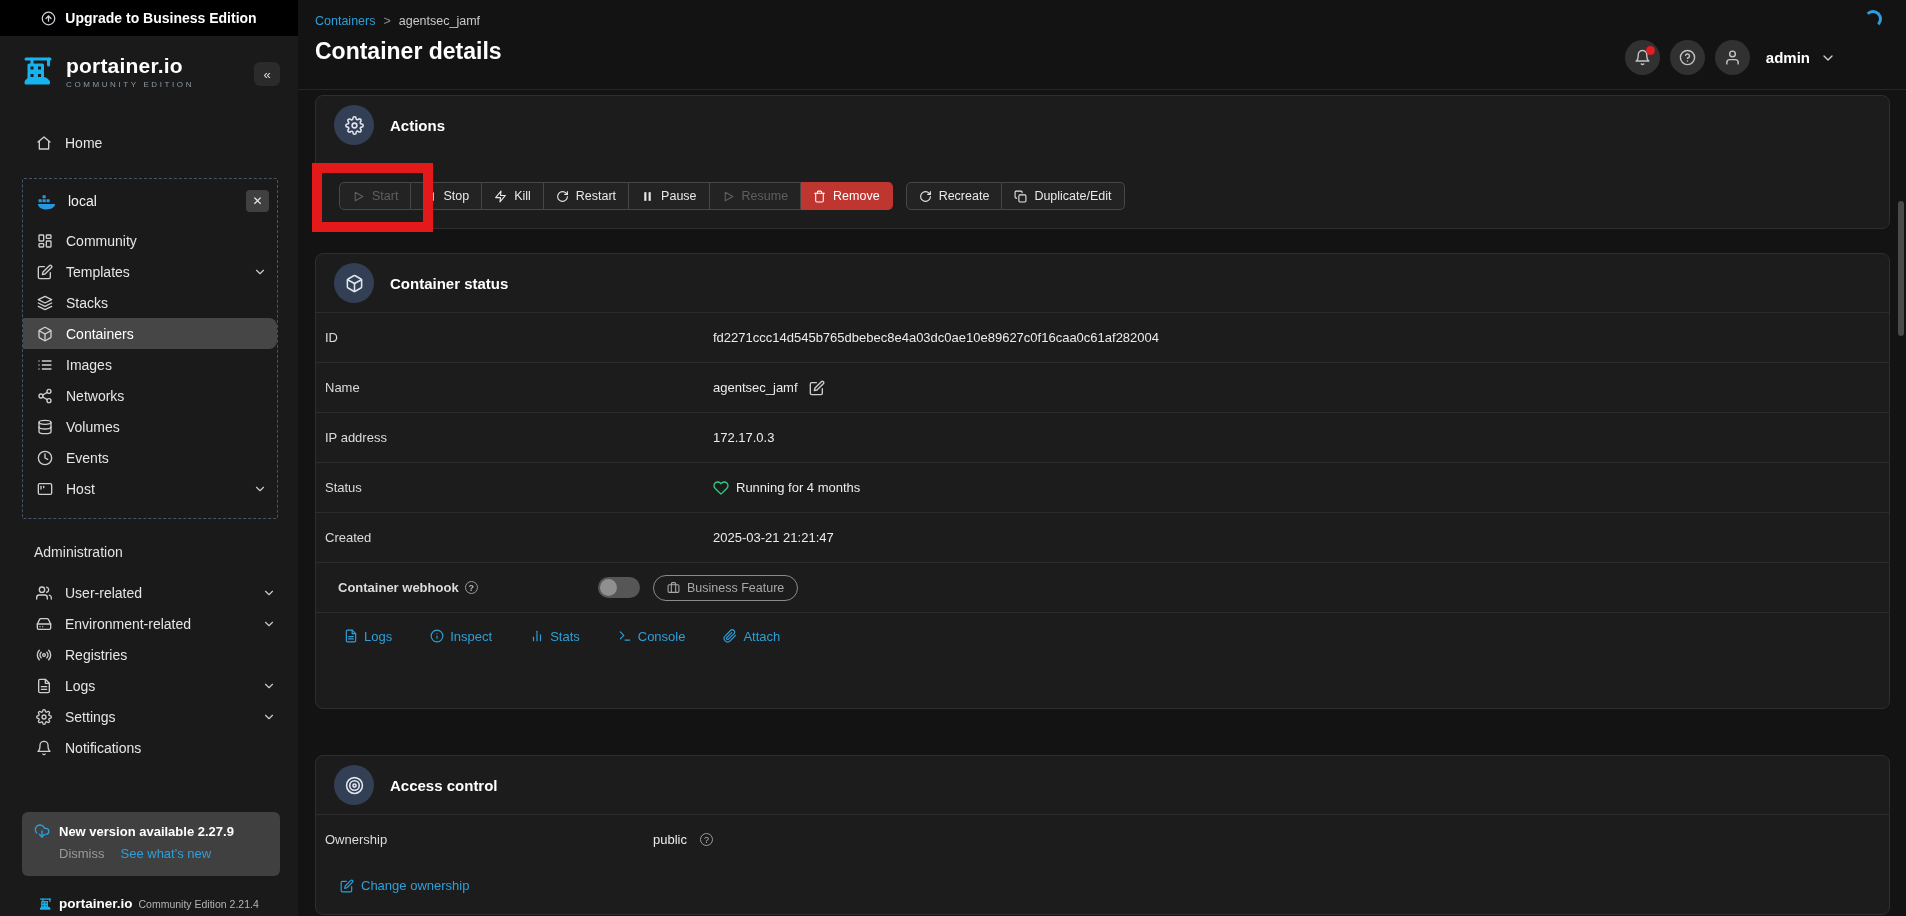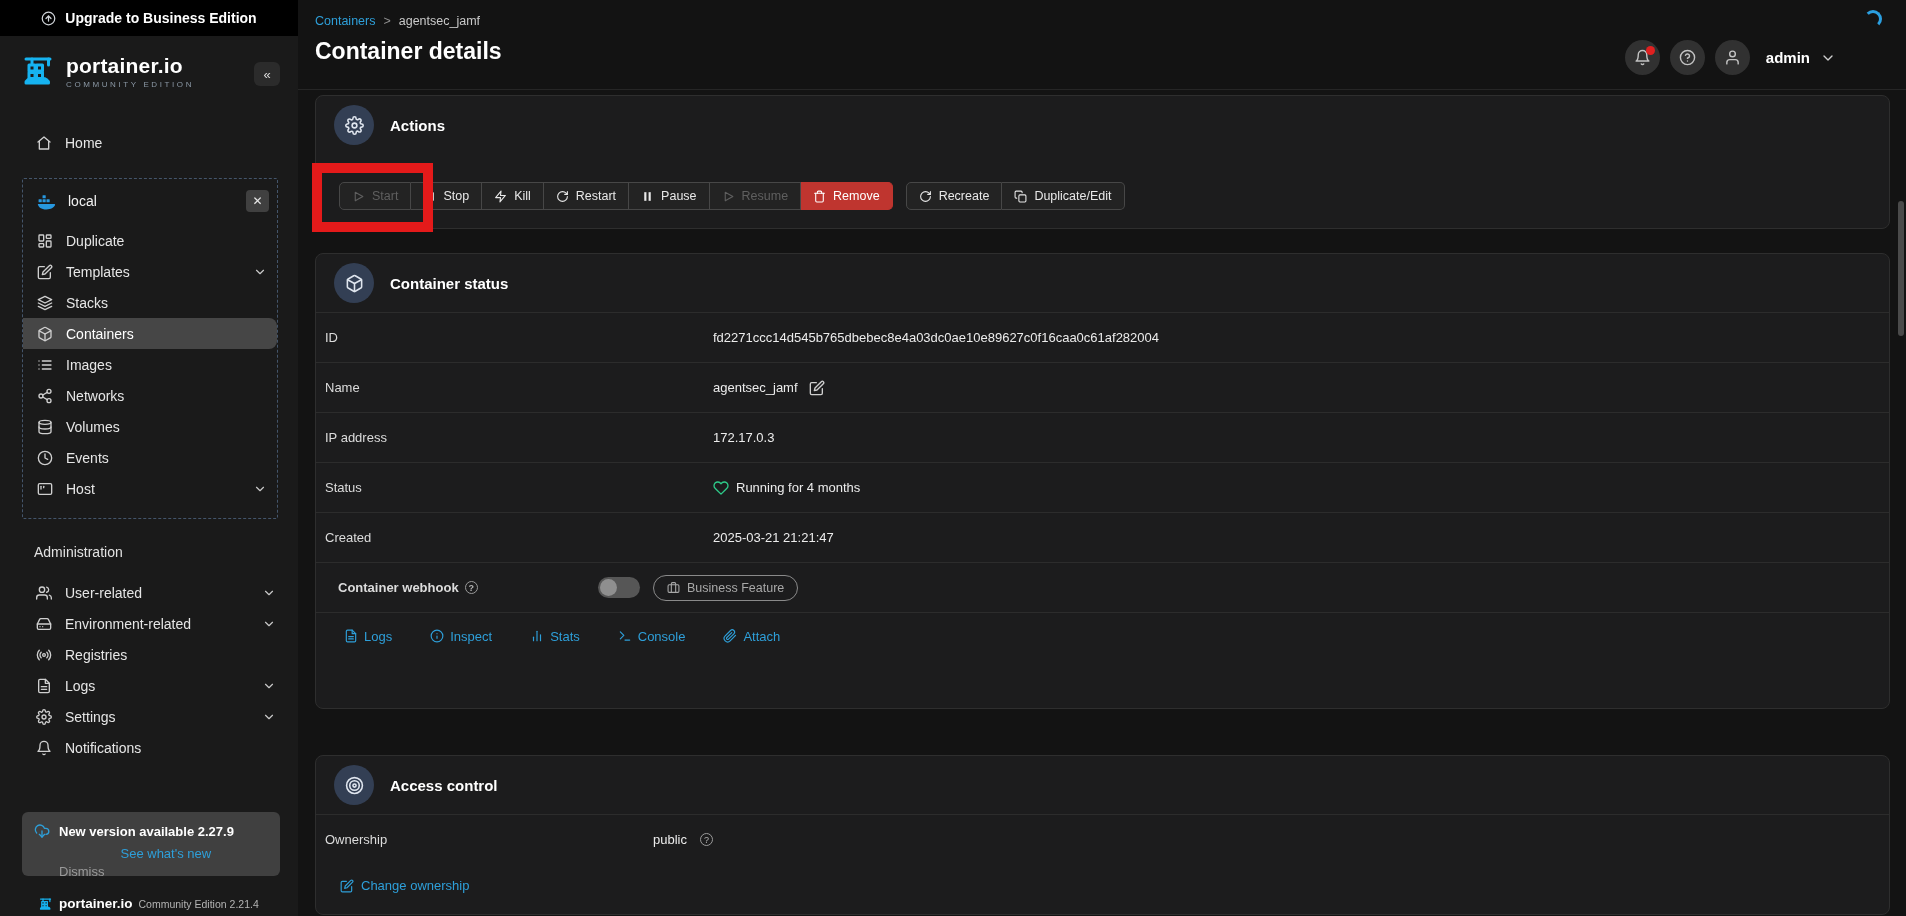--- a/index.html
+++ b/index.html
@@ -41,21 +41,21 @@
 
   .admin-label { position:absolute; left:34px; top:508px; font-size:14px; color:#e2e2e2; }
   .admin-items { position:absolute; left:0; top:541px; width:298px; }
   .admin-items .side-item { padding-left:36px; padding-right:22px; }
 
   .version-card { position:absolute; left:22px; top:776px; width:258px; height:64px; background:#404040; border-radius:6px; padding:11px 12px; }
   .vc-line1 { display:flex; align-items:center; gap:9px; }
   .vc-line1 .ic { width:16px; height:16px; color:#2e9fd9; }
   .vc-title { font-size:13px; font-weight:bold; color:#fff; }
   .vc-line2 { display:flex; gap:16px; margin-top:7px; padding-left:25px; font-size:13px; }
-  .vc-dismiss { color:#9a9a9a; cursor:pointer;margin-top:18px; }
+  .vc-dismiss { color:#9a9a9a; cursor:pointer; }
   .vc-whatsnew { color:#2e9fd9; cursor:pointer; }
 
   .side-footer { position:absolute; left:38px; top:860px; display:flex; align-items:baseline; gap:6px; }
   .side-footer .logo { width:15px; height:16px; color:#16b3f0; align-self:center; }
   .sf-brand { font-size:13.5px; font-weight:bold; color:#fff; }
   .sf-edition { font-size:10.5px; color:#b3b3b3; }
 
   
   .main-header { position:absolute; left:298px; top:0; right:0; height:90px; border-bottom:1px solid #262626; }
   .breadcrumb { position:absolute; left:17px; top:14px; font-size:12.5px; display:flex; gap:8px; align-items:center; }
@@ -353,21 +353,21 @@
             <use href="#i-whale"></use>
           </svg>
         <span class="env-name">local</span>
         <span class="env-close">✕</span>
       </div>
       <div class="env-items">
         <div class="side-item">
           <svg class="ic">
               <use href="#i-dashboard"></use>
             </svg>
-          <span>Duplicate</span>
+          <span>Community</span>
         </div>
         <div class="side-item">
           <svg class="ic">
               <use href="#i-edit"></use>
             </svg>
           <span>Templates</span>
           <svg class="ic chev">
               <use href="#i-chevron-down"></use>
             </svg>
         </div>

